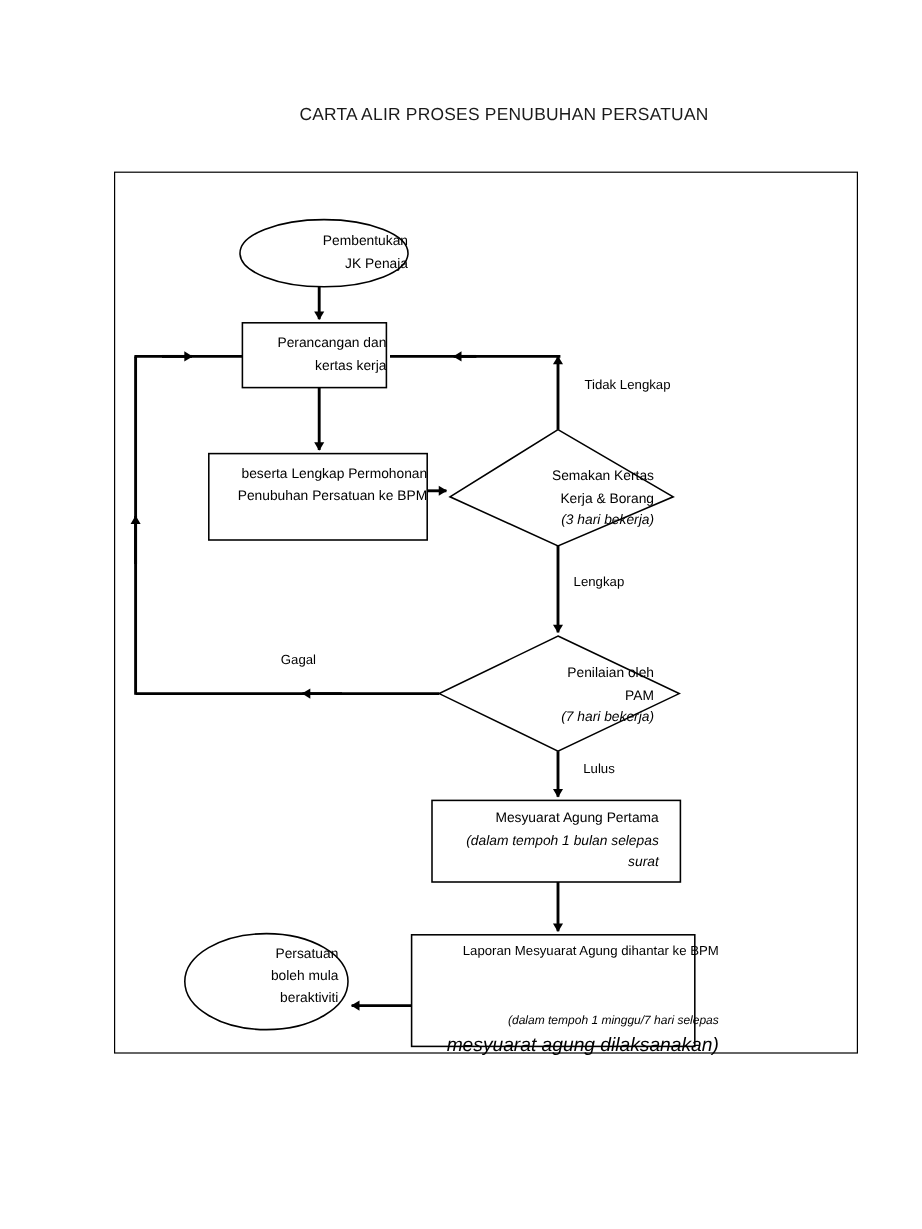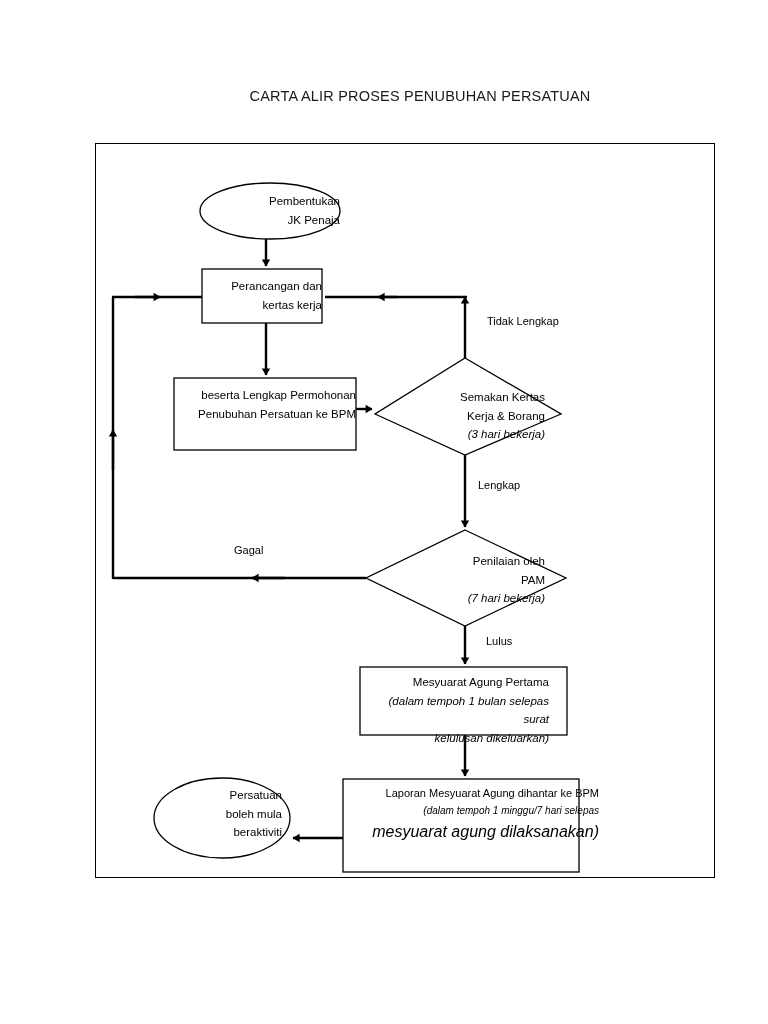--- a/index.html
+++ b/index.html
@@ -163,26 +163,25 @@
 
   <div class="node-label" style="left:385px; top:552px; width:160px;">
     <div>Penilaian oleh</div>
     <div>PAM</div>
     <div class="ital">(7 hari bekerja)</div>
   </div>
 
   <div class="node-label" style="left:360px; top:673px; width:164px;margin-left:25px;">
     <div>Mesyuarat Agung Pertama</div>
     <div class="ital">(dalam tempoh 1 bulan selepas surat</div>
-    <div class="ital">kelulusan dikeluarkan)</div>
   </div>
 
   <div class="node-label" style="left:343px; top:785px; width:256px; font-size:11px;">
     <div>Laporan Mesyuarat Agung dihantar ke BPM</div>
-    <div class="ital" style="font-size:10px;">(dalam tempoh 1 minggu/7 hari  selepas</div>
+    <div class="ital" style="font-size:10px;margin-top:40px;">(dalam tempoh 1 minggu/7 hari  selepas</div>
     <div class="ital" style="font-size:16px;">mesyuarat agung dilaksanakan)</div>
   </div>
 
   <div class="node-label" style="left:162px; top:786px; width:120px;">
     <div>Persatuan</div>
     <div>boleh mula</div>
     <div>beraktiviti</div>
   </div>
 
   <div class="edge-label" style="left:487px; top:315px;">Tidak Lengkap</div>

